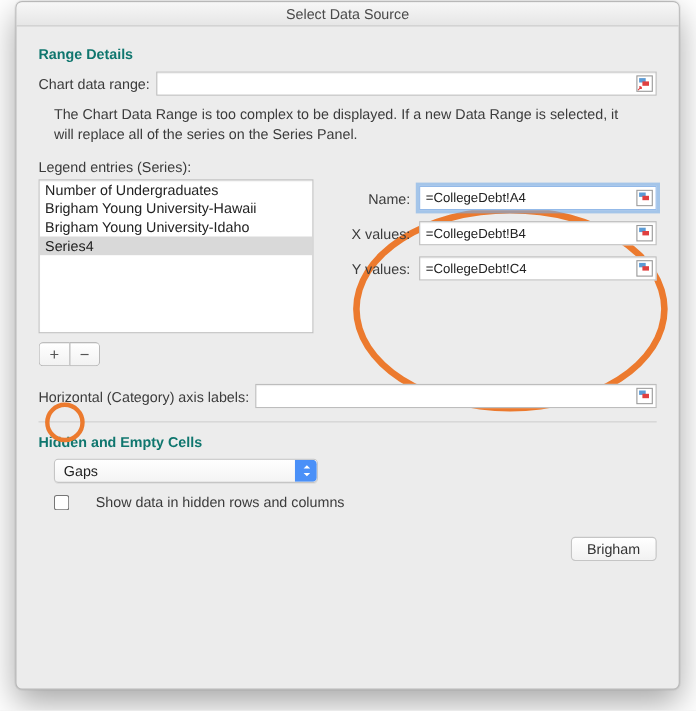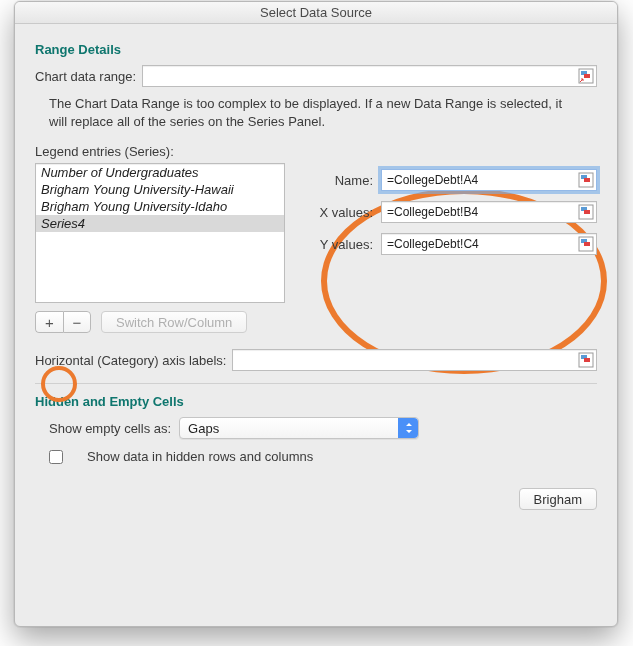--- a/index.html
+++ b/index.html
@@ -104,21 +104,20 @@
       border: 1px solid #bdbdbd;
       height: 140px;
       overflow: auto;
       box-shadow: inset 0 1px 1px rgba(0,0,0,0.07);
     }
     .listbox .item {
       padding: 1px 5px;
       font-size: 13px;
       color: #222;
       white-space: nowrap;
-      font-style: italic;
     }
     .listbox .item.selected {
       background: #d9d9d9;
     }
     .buttons-under {
       margin-top: 8px;
       display: flex;
       align-items: center;
       gap: 10px;
     }
@@ -286,21 +285,20 @@
             <div class="item">Number of Undergraduates</div>
             <div class="item">Brigham Young University-Hawaii</div>
             <div class="item">Brigham Young University-Idaho</div>
             <div class="item selected">Series4</div>
           </div>
         <div class="buttons-under">
           <div class="seg">
             <button>+</button>
             <button>−</button>
           </div>
-          <button class="switch-btn" disabled="">Switch Row/Column</button>
         </div>
       </div>
 
       <div class="fields-column">
         <div class="field-row">
           <span class="lbl">Name:</span>
           <div class="input-wrap">
             <input class="input focused" type="text" value="=CollegeDebt!A4" style="">
             <span class="collapse-icon">
               <svg viewBox="0 0 16 16">
@@ -352,21 +350,20 @@
             </svg>
         </span>
       </div>
     </div>
 
     <hr class="div">
 
     <div class="section-title">Hidden and Empty Cells</div>
 
     <div class="empty-row">
-      <span class="lbl">Show empty cells as:</span>
       <div class="select">
         <span>Gaps</span>
         <span class="caret">
           <svg viewBox="0 0 10 12">
               <path d="M5 1 L8 4 L2 4 Z M5 11 L2 8 L8 8 Z" fill="#fff"></path>
             </svg>
         </span>
       </div>
     </div>
 

